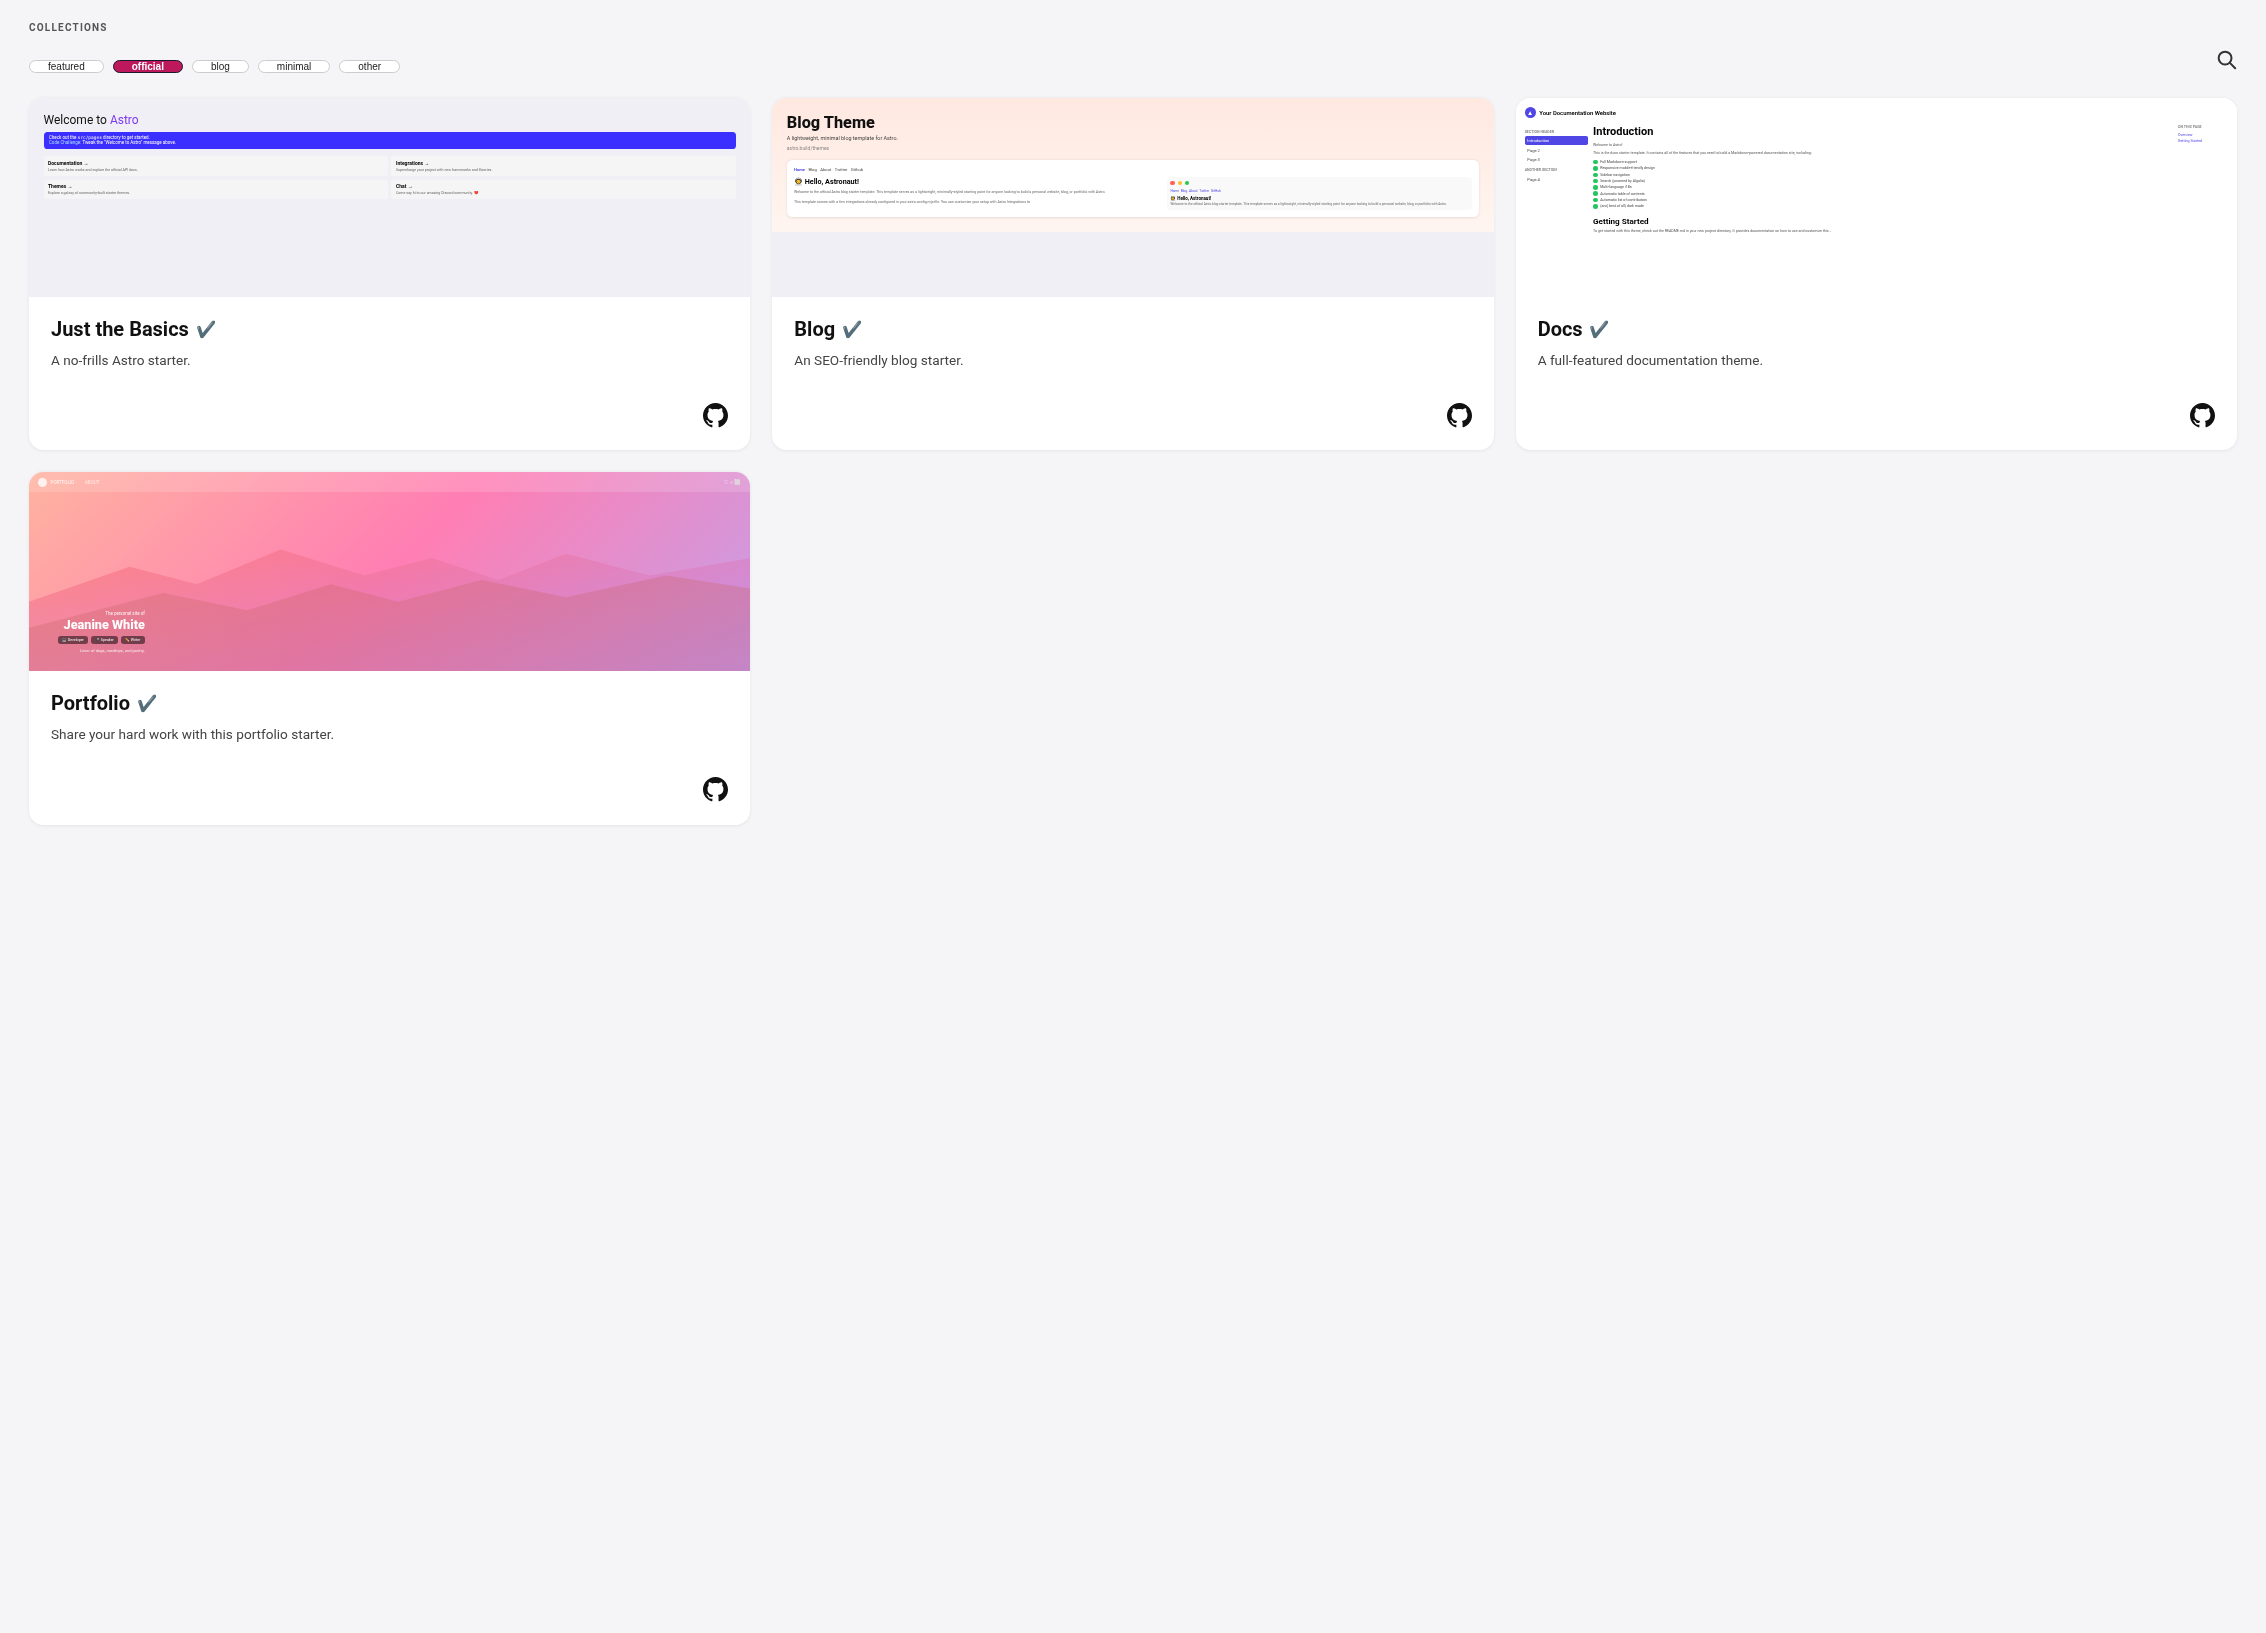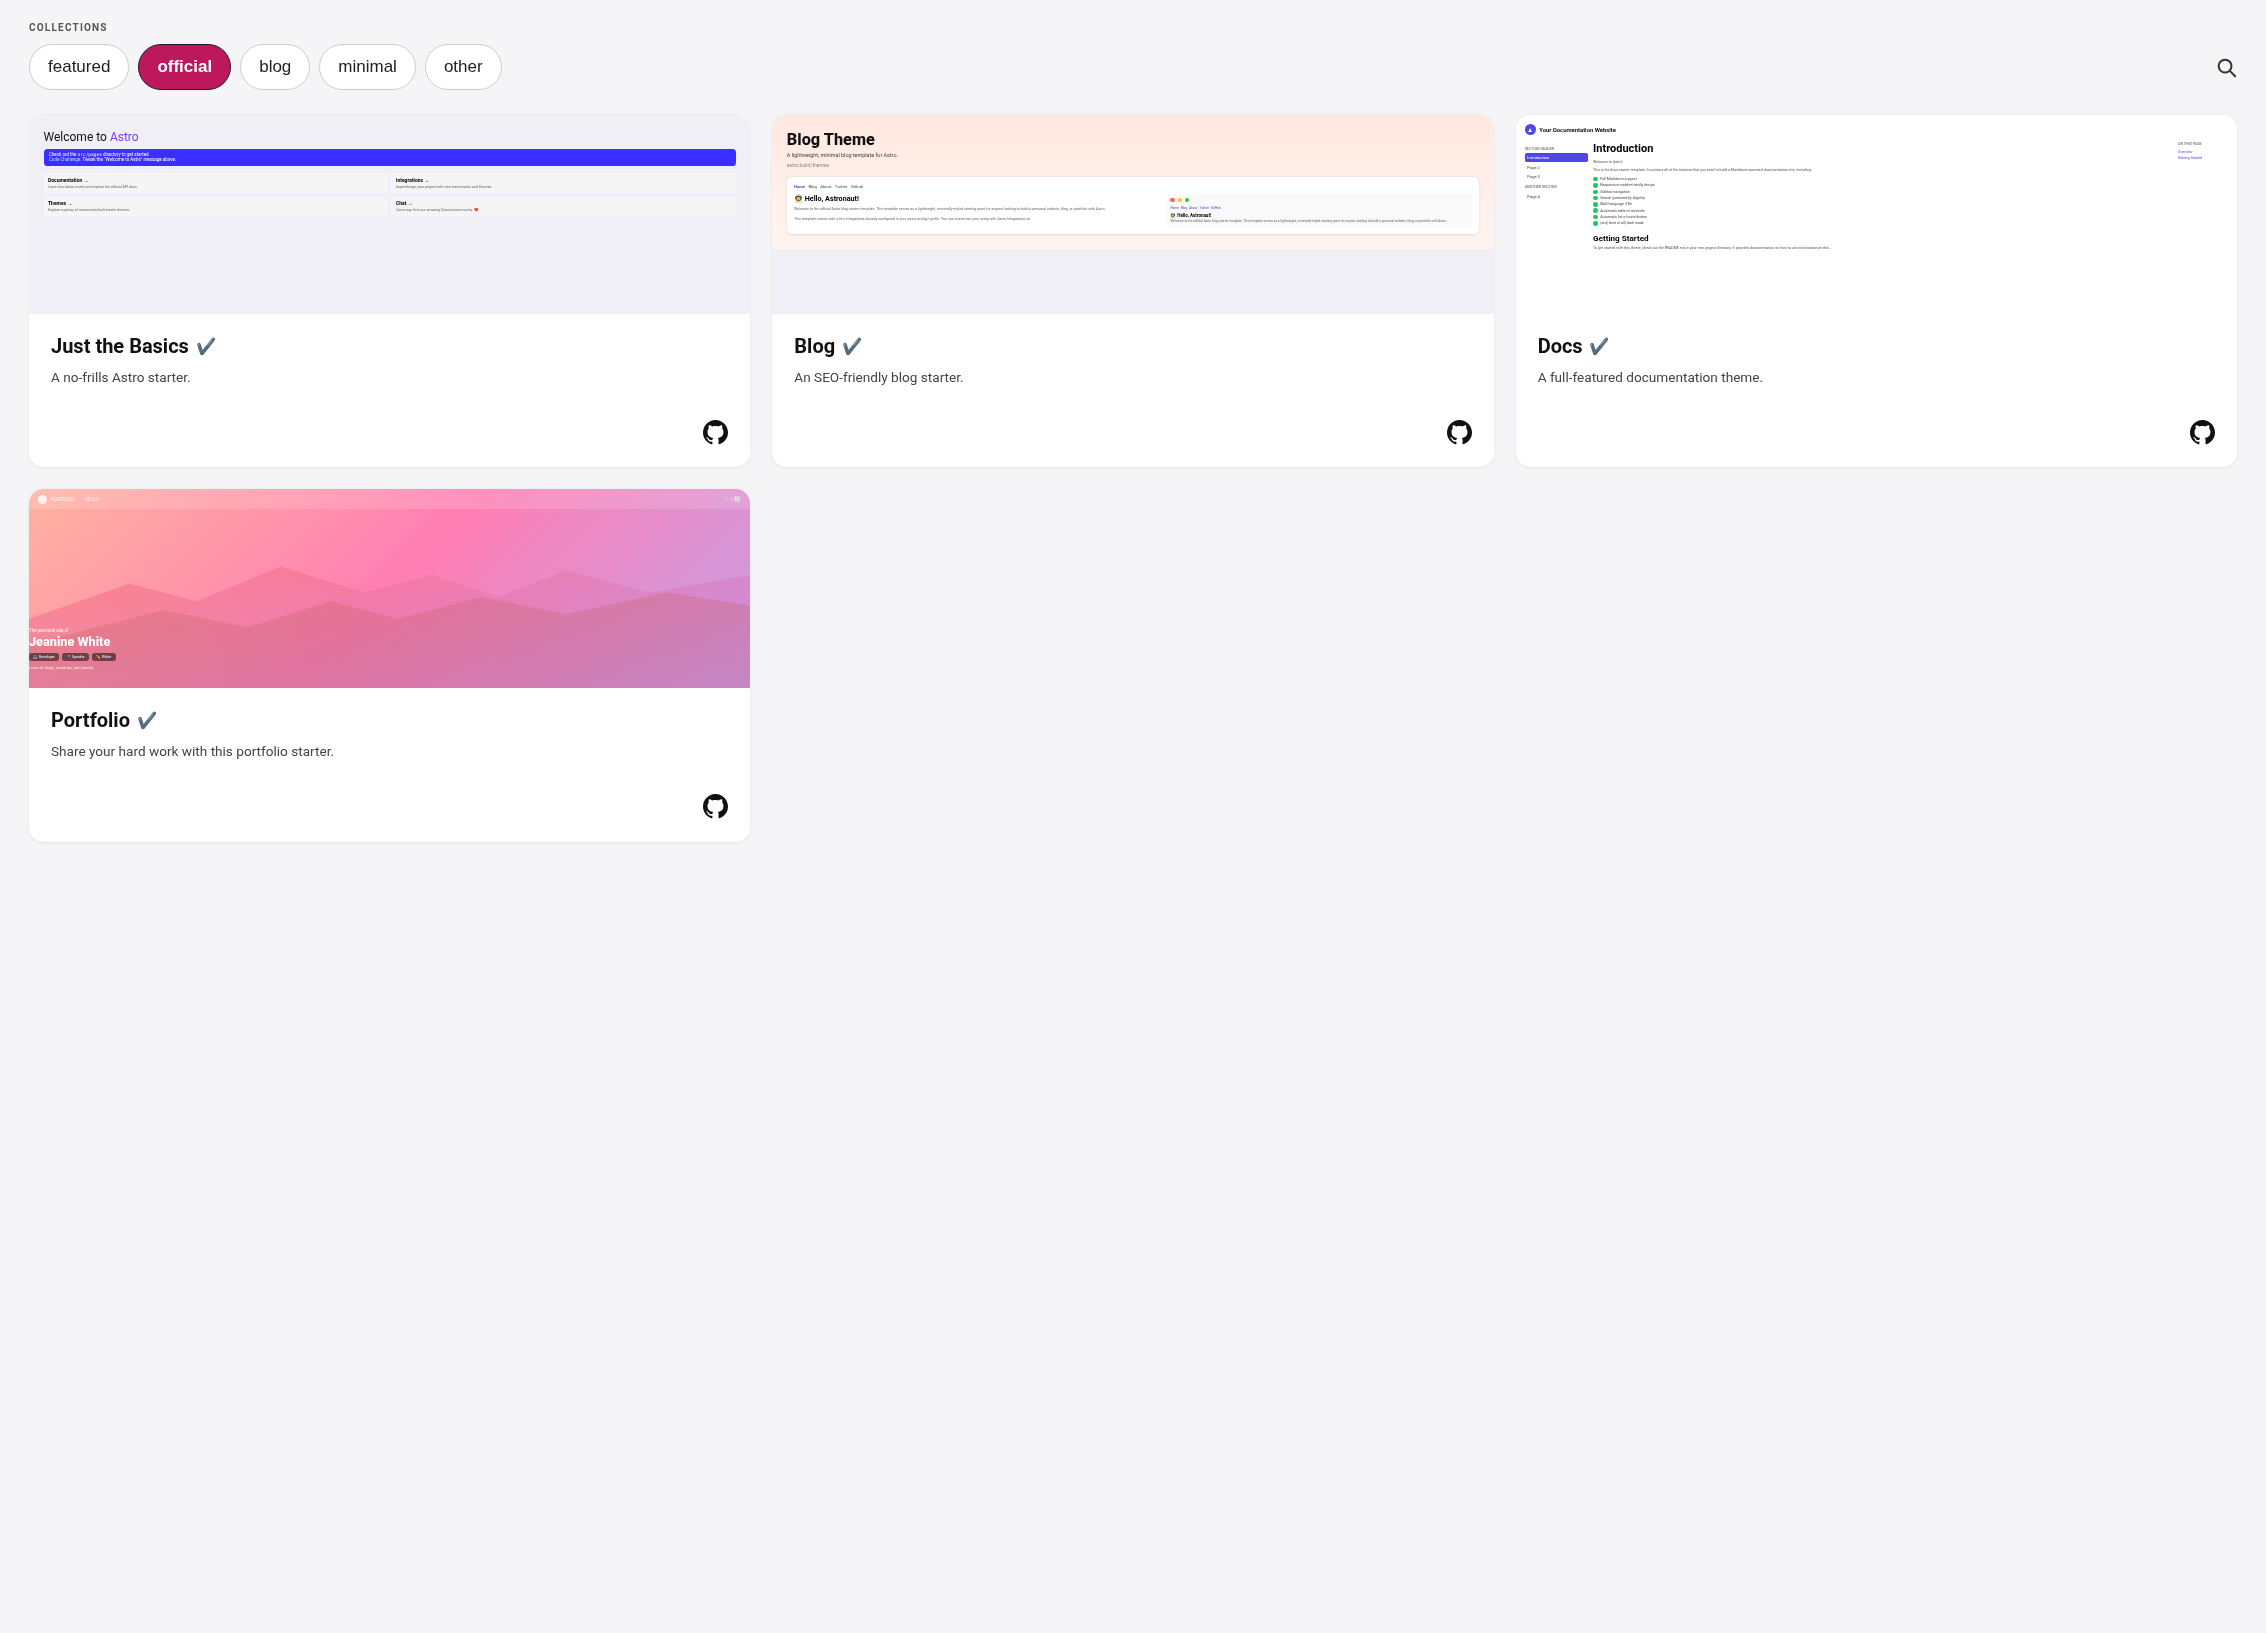--- a/index.html
+++ b/index.html
@@ -20,26 +20,27 @@
     .filter-row {
       display: flex;
       align-items: center;
       gap: 9px;
       margin-bottom: 25px;
     }
     .filter-btn {
       border: 1.4px solid #ccc;
       background: #fff;
       border-radius: 904px;
-      padding: 12px 18px;
-      font-size: 17px;
+      padding: 0 18px;
+      font-size: 10px;
       cursor: pointer;
       color: #222;
       font-weight: 400;
       transition: all 0.15s;
+      margin-top: 16px;
     }
     .filter-btn.active {
       background: #be185d;
       color: #fff;
       border-color: #1a1a2e;
       font-weight: 700;
     }
     .search-btn {
       margin-left: auto;
       background: none;
@@ -339,22 +340,23 @@
     }
     .preview-portfolio .nav-icons {
       display: flex;
       gap: 3.6px;
       font-size: 5.4px;
       color: rgba(255,255,255,0.8);
     }
     .preview-portfolio .portfolio-hero {
       position: absolute;
       bottom: 18px;
-      left: 0;
+      left: 29px;
       z-index: 2;
+      text-align: right;
     }
     .preview-portfolio .hero-small {
       font-size: 4.5px;
       color: rgba(255,255,255,0.9);
       margin-bottom: 1.8px;
     }
     .preview-portfolio .hero-name {
       font-size: 12.7px;
       font-weight: 800;
       color: #fff;

